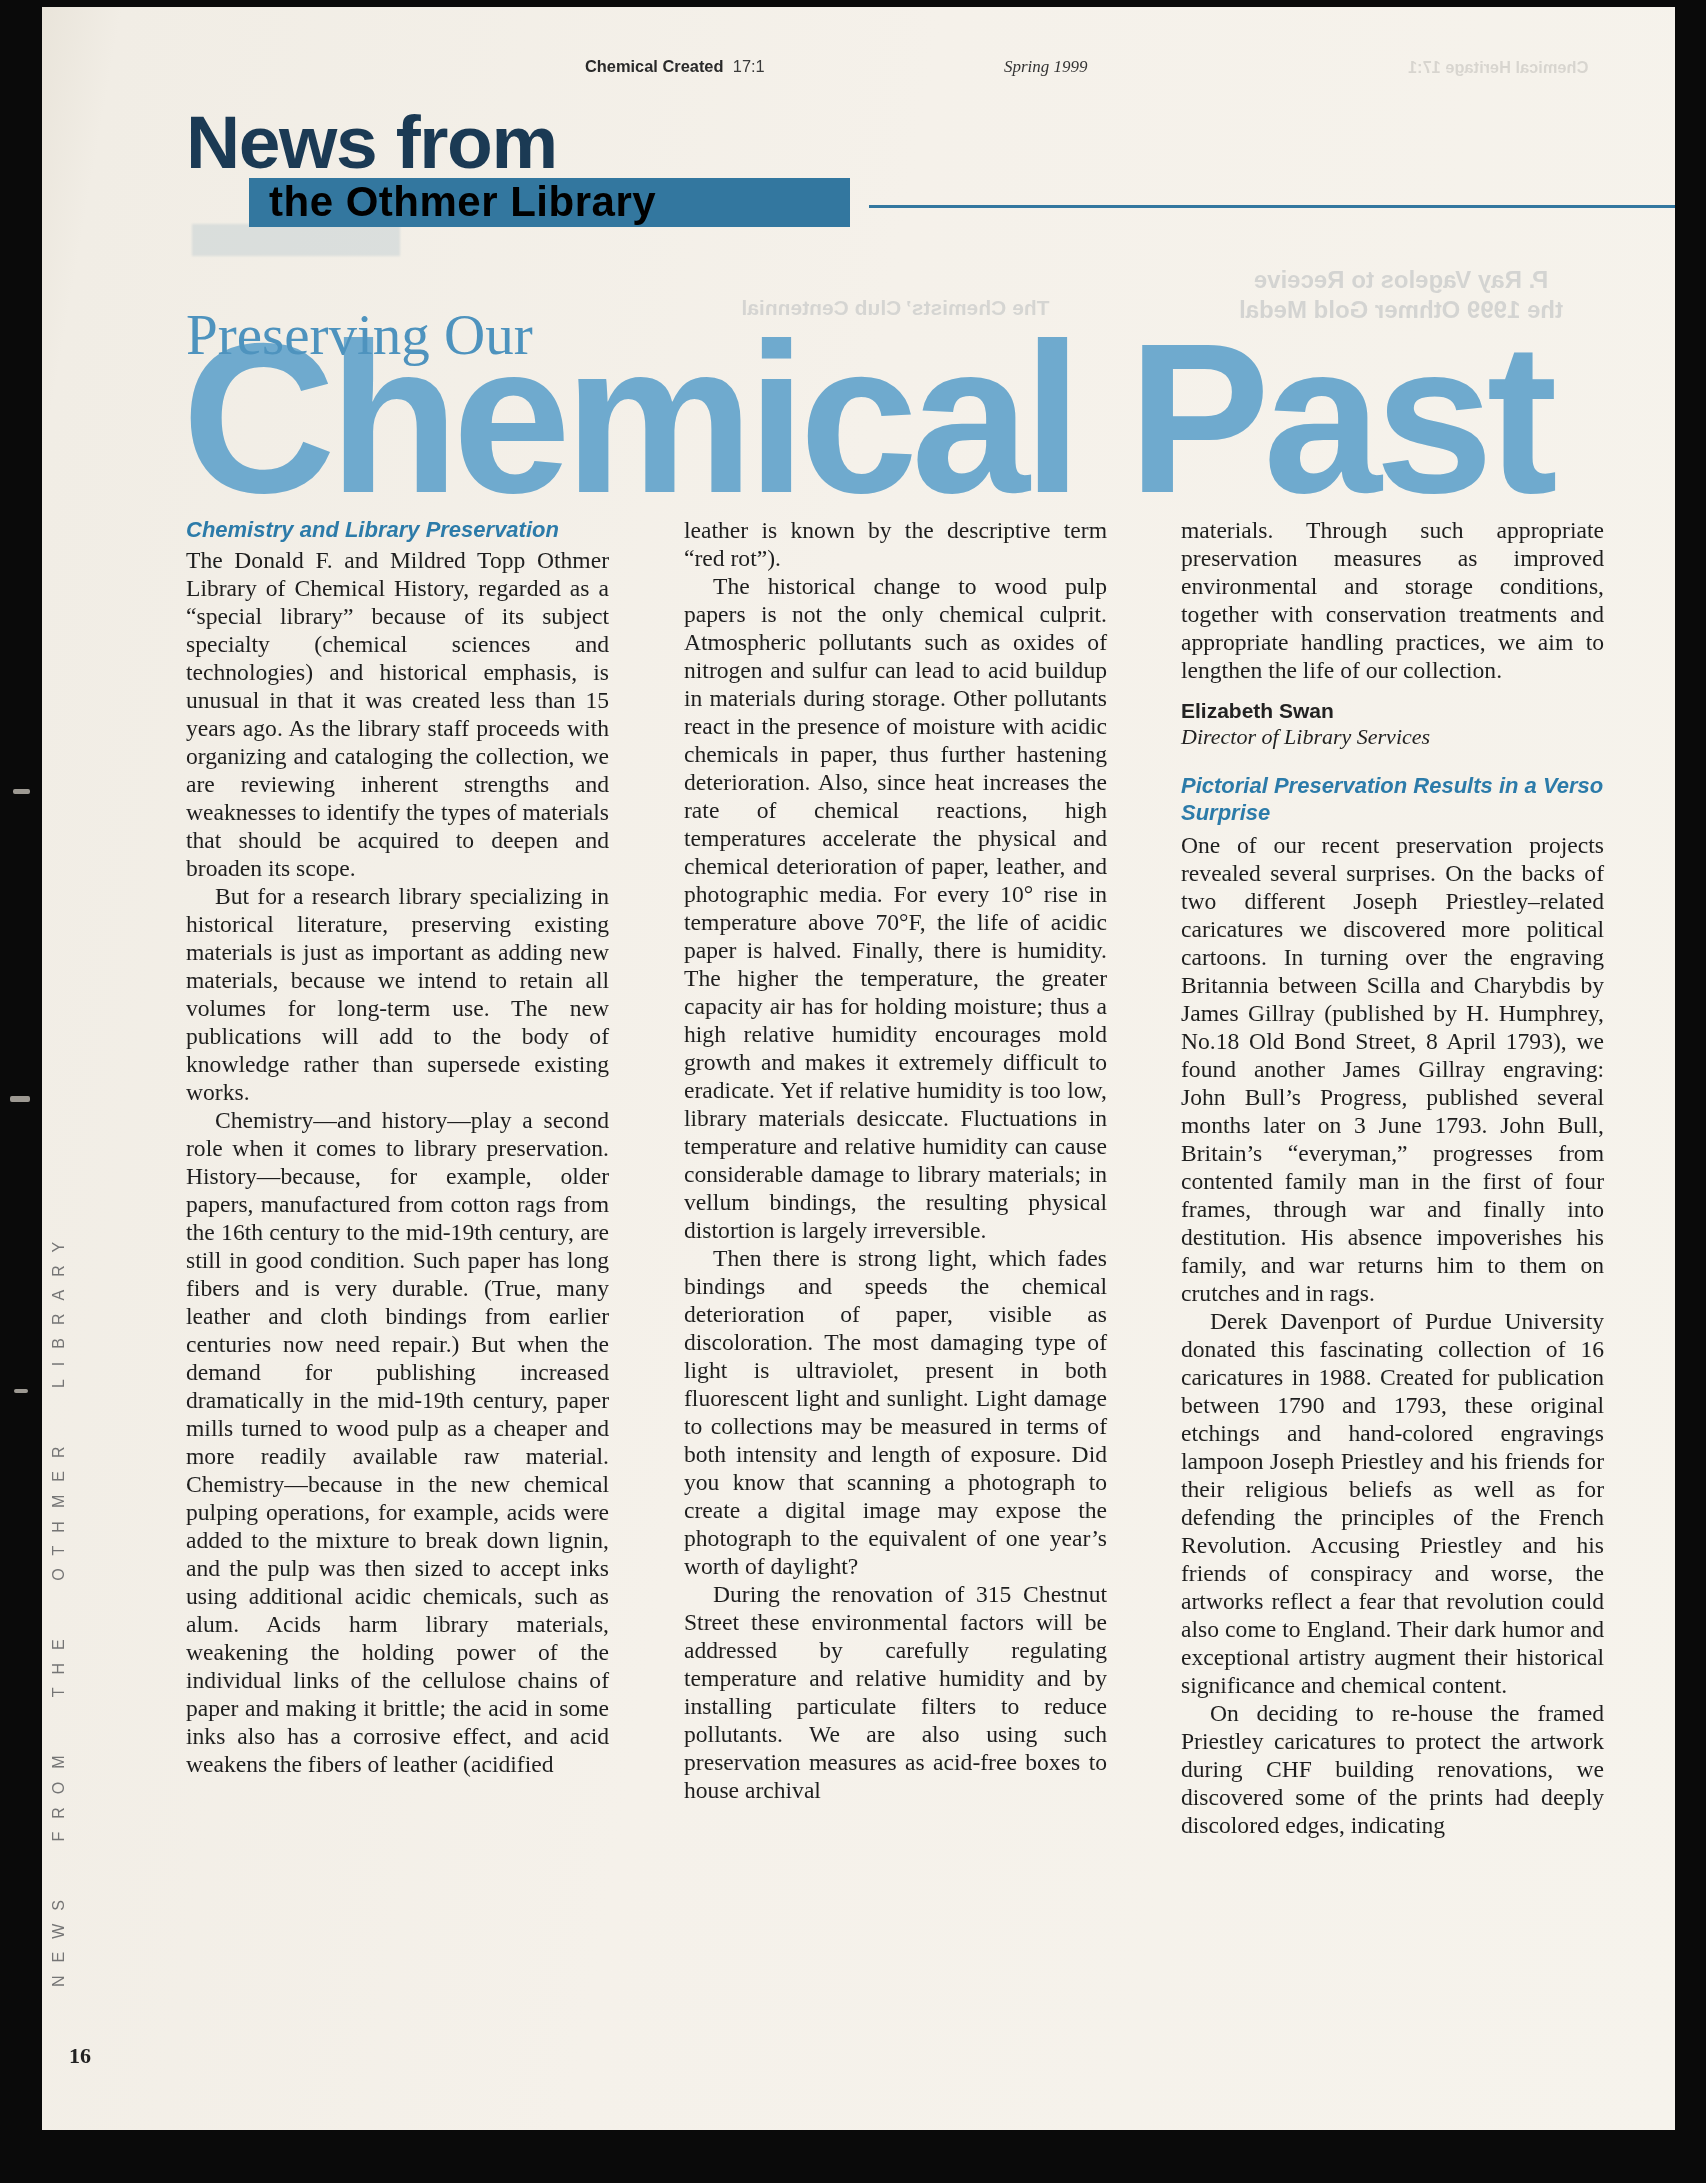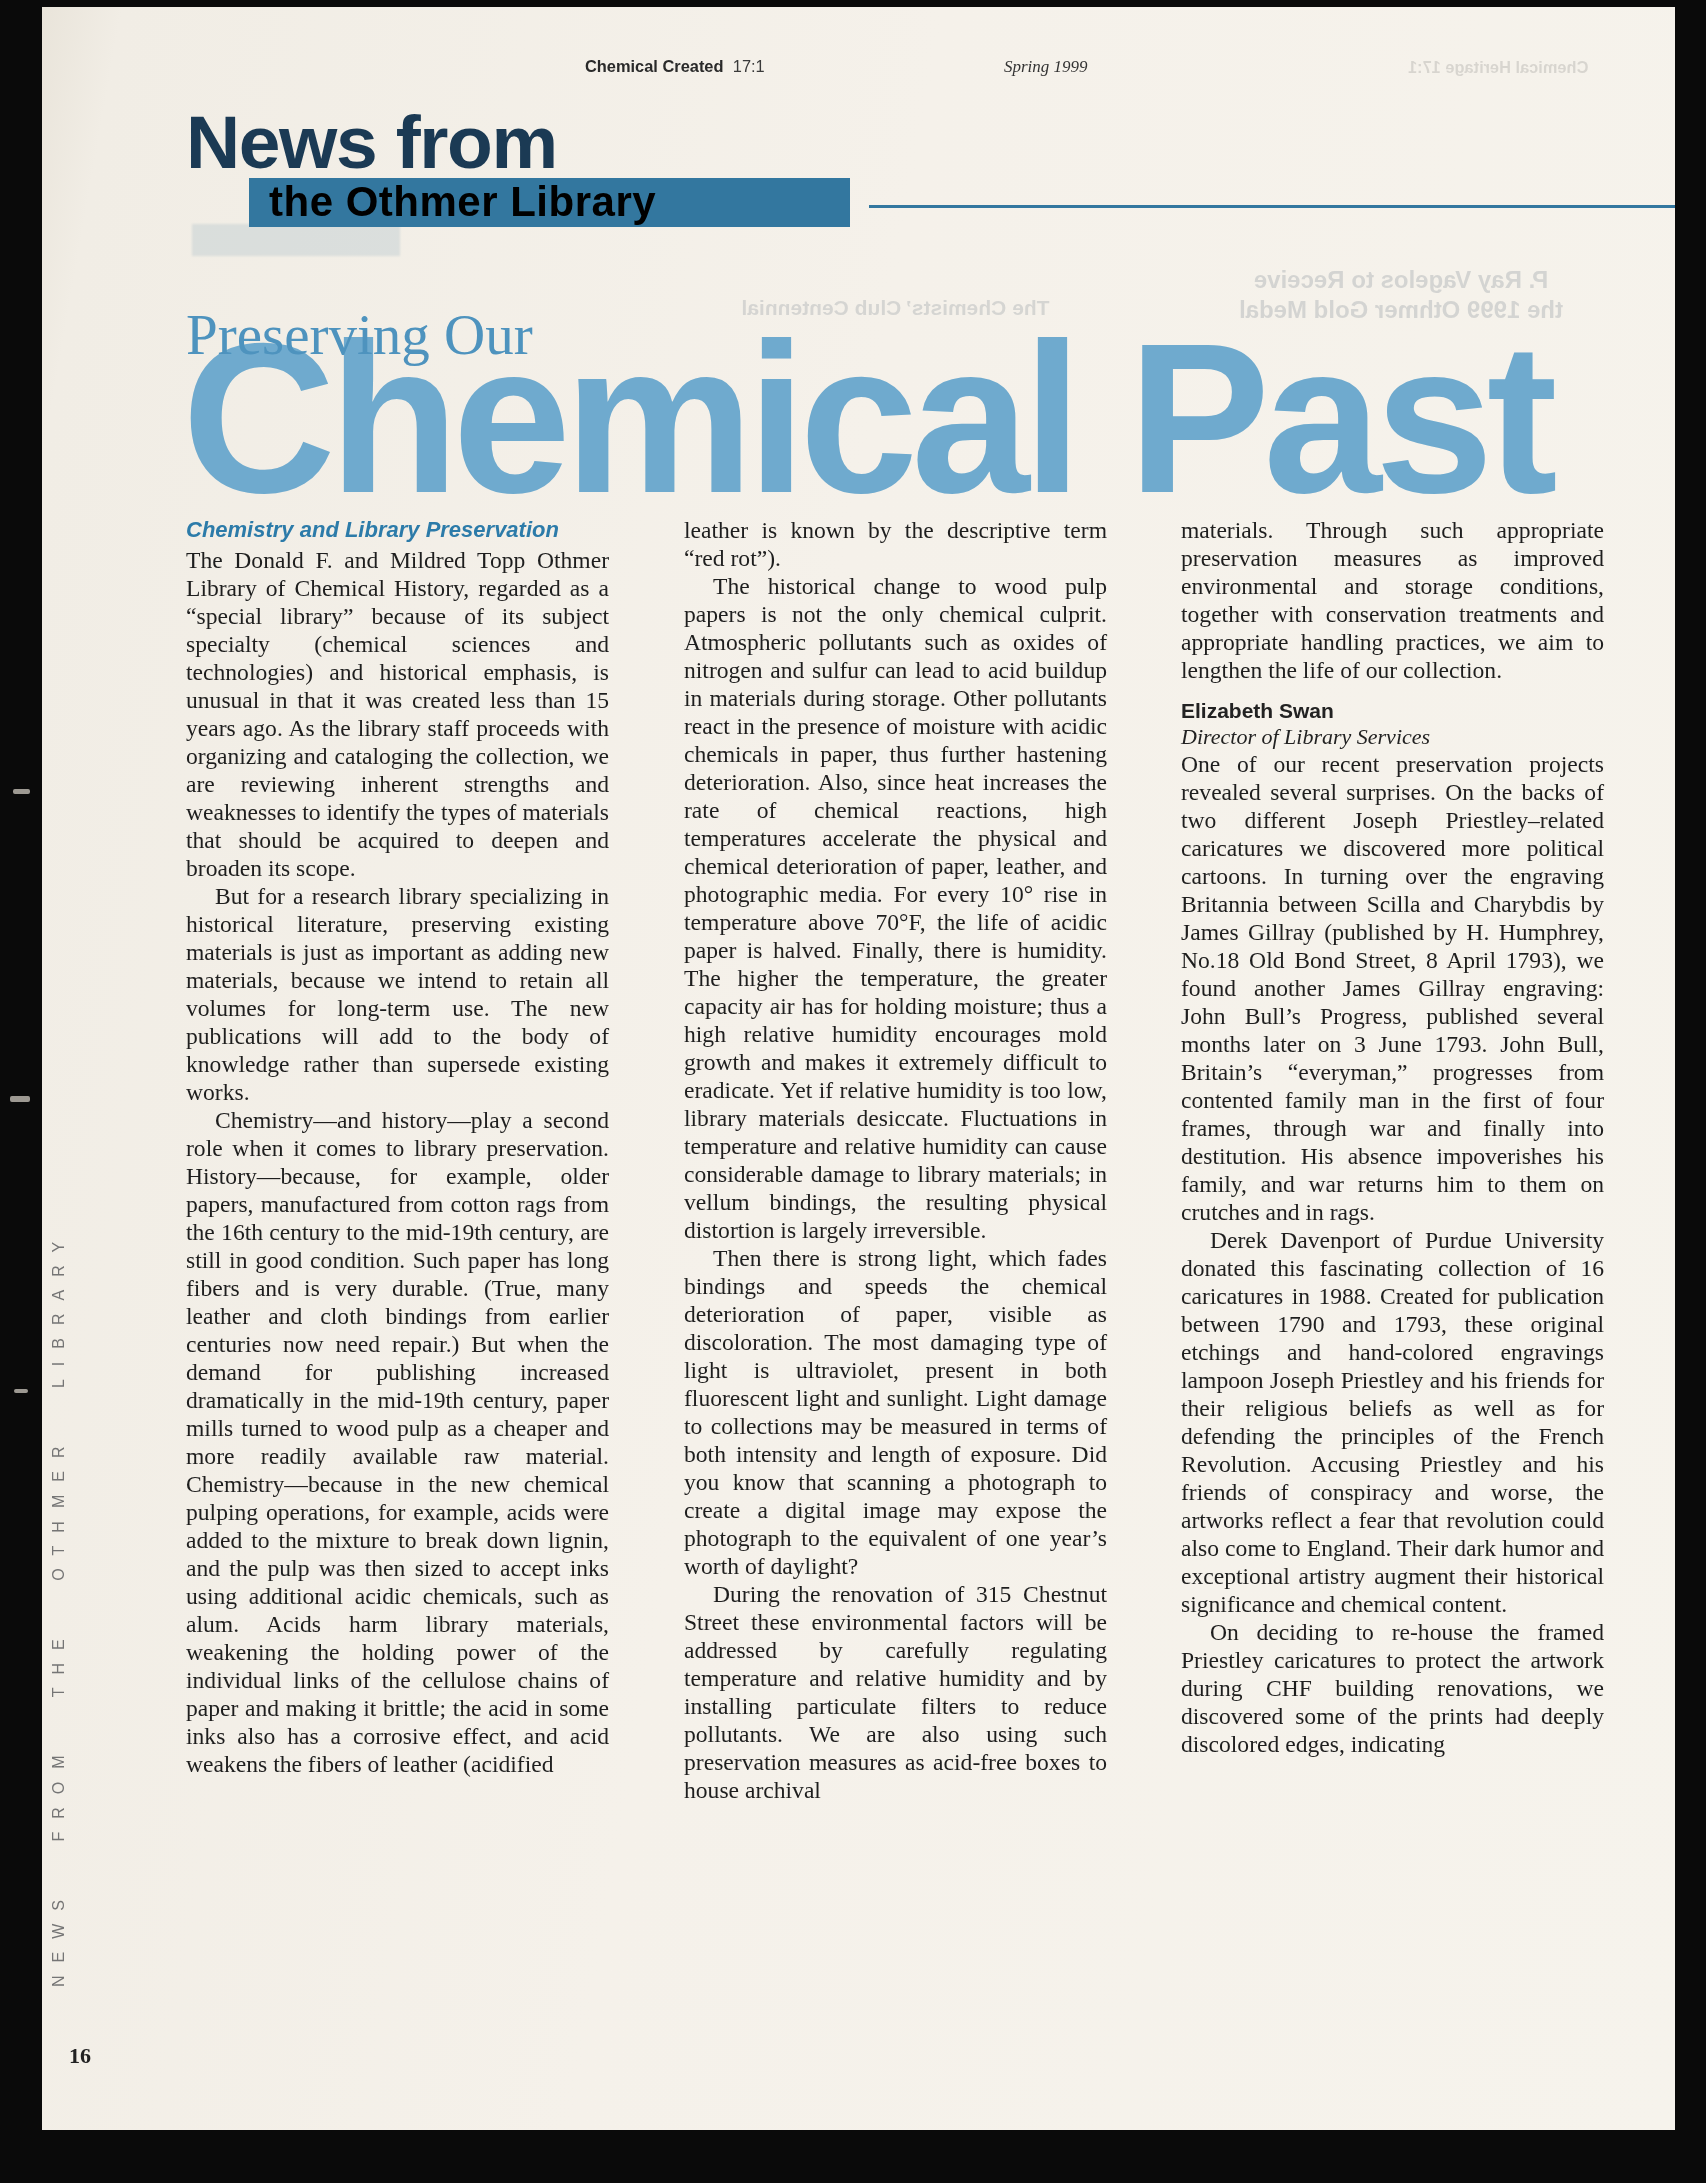--- a/index.html
+++ b/index.html
@@ -142,20 +142,21 @@
       <p>leather is known by the descriptive term “red rot”).</p>
       <p class="ind">The historical change to wood pulp papers is not the only chemical culprit. Atmospheric pollutants such as oxides of nitrogen and sulfur can lead to acid buildup in materials during storage. Other pollutants react in the presence of moisture with acidic chemicals in paper, thus further hastening deterioration. Also, since heat increases the rate of chemical reactions, high temperatures accelerate the physical and chemical deterioration of paper, leather, and photographic media. For every 10° rise in temperature above 70°F, the life of acidic paper is halved. Finally, there is humidity. The higher the temperature, the greater capacity air has for holding moisture; thus a high relative humidity encourages mold growth and makes it extremely difficult to eradicate. Yet if relative humidity is too low, library materials desiccate. Fluctuations in temperature and relative humidity can cause considerable damage to library materials; in vellum bindings, the resulting physical distortion is largely irreversible.</p>
       <p class="ind">Then there is strong light, which fades bindings and speeds the chemical deterioration of paper, visible as discoloration. The most damaging type of light is ultraviolet, present in both fluorescent light and sunlight. Light damage to collections may be measured in terms of both intensity and length of exposure. Did you know that scanning a photograph to create a digital image may expose the photograph to the equivalent of one year’s worth of daylight?</p>
       <p class="ind">During the renovation of 315 Chestnut Street these environmental factors will be addressed by carefully regulating temperature and relative humidity and by installing particulate filters to reduce pollutants. We are also using such preservation measures as acid-free boxes to house archival</p>
     </section>
 
     <section class="col col-3">
       <p>materials. Through such appropriate preservation measures as improved environmental and storage conditions, together with conservation treatments and appropriate handling practices, we aim to lengthen the life of our collection.</p>
       <div class="byline-name">Elizabeth Swan</div>
       <div class="byline-role">Director of Library Services</div>
+      <h2>Pictorial Preservation Results in a Verso Surprise</h2>
       <p>One of our recent preservation projects revealed several surprises. On the backs of two different Joseph Priestley–related caricatures we discovered more political cartoons. In turning over the engraving Britannia between Scilla and Charybdis by James Gillray (published by H. Humphrey, No.18 Old Bond Street, 8 April 1793), we found another James Gillray engraving: John Bull’s Progress, published several months later on 3 June 1793. John Bull, Britain’s “everyman,” progresses from contented family man in the first of four frames, through war and finally into destitution. His absence impoverishes his family, and war returns him to them on crutches and in rags.</p>
       <p class="ind">Derek Davenport of Purdue University donated this fascinating collection of 16 caricatures in 1988. Created for publication between 1790 and 1793, these original etchings and hand-colored engravings lampoon Joseph Priestley and his friends for their religious beliefs as well as for defending the principles of the French Revolution. Accusing Priestley and his friends of conspiracy and worse, the artworks reflect a fear that revolution could also come to England. Their dark humor and exceptional artistry augment their historical significance and chemical content.</p>
       <p class="ind">On deciding to re-house the framed Priestley caricatures to protect the artwork during CHF building renovations, we discovered some of the prints had deeply discolored edges, indicating</p>
     </section>
 
     <div class="sidebar-vertical">NEWS FROM THE OTHMER LIBRARY</div>
     <div class="page-number">16</div>
 
   </div>
 </div>

